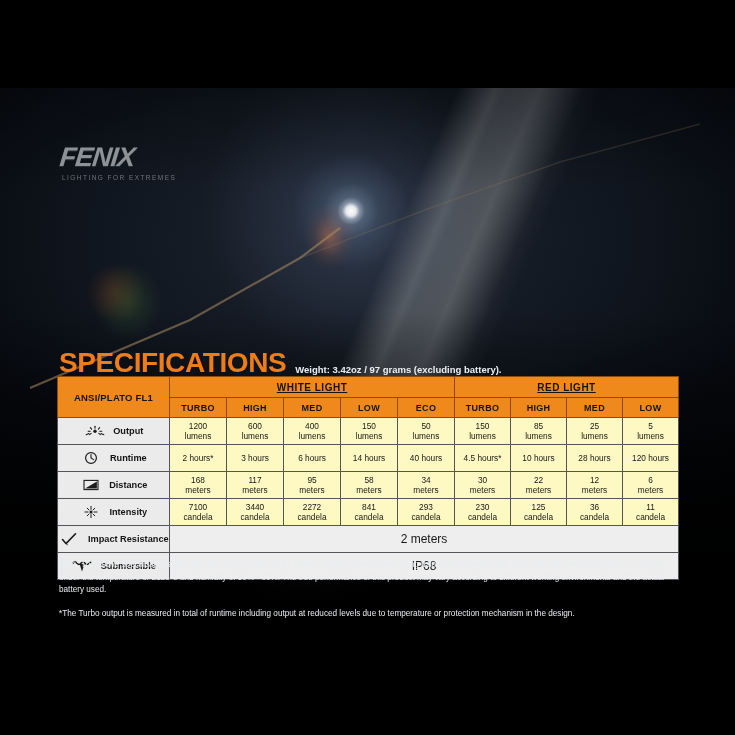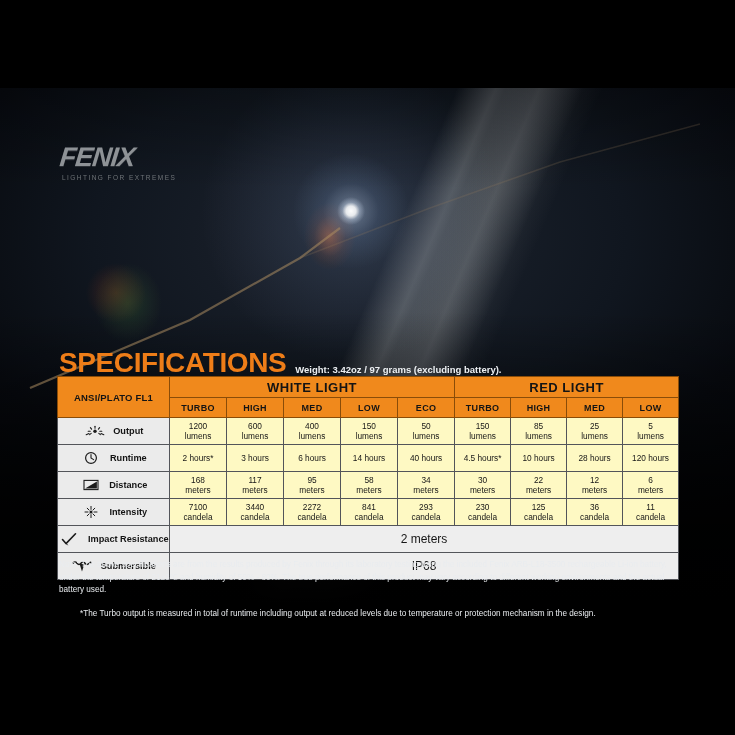--- a/index.html
+++ b/index.html
@@ -71,21 +71,21 @@
     padding:0;
     text-align:center;
     vertical-align:middle;
     font-family:"Liberation Sans",sans-serif;
   }
   .hdr{
     background:#f0891c;color:#141414;font-weight:bold;font-size:9px;letter-spacing:.3px;
     border-color:#8a4c08 !important;
   }
   th.hdr-ansi{font-size:9.5px;letter-spacing:.2px;}
-  .hdr-group{font-size:13px;letter-spacing:.5px;height:20px;}
+  .hdr-group{font-size:10px;letter-spacing:.5px;height:20px;text-decoration:underline;}
   .hdr-mode{height:19px;}
 
   .rowlabel{
     background:#ebebeb;text-align:left;font-weight:bold;font-size:9.2px;color:#141414;
     padding-left:5px;height:26px;white-space:nowrap;
   }
   .rowlabel .ico{display:inline-block;width:22px;height:14px;vertical-align:middle;margin-right:5px;}
   .rowlabel .lbl{vertical-align:middle;}
 
   td.val{
@@ -95,21 +95,21 @@
   td.val .v2{display:block;}
   td.val.one{font-size:8.3px;}
   td.span{background:#eeeeee;color:#161616;font-size:12px;height:22px;}
 
   
   #notes{position:absolute;left:59px;top:559px;width:622px;z-index:6;}
   .note{
     font-family:"Liberation Sans",sans-serif;font-size:8.2px;line-height:12.6px;color:#e9ecef;
     text-align:left;
   }
-  .note.second{margin-top:11px;margin-left:21px;}
+  .note.second{margin-top:11px;}
 </style>
 </head>
 <body>
 
 <div id="stage">
 
   <div id="photo"></div>
   <svg id="rope" viewBox="0 0 735 560" preserveAspectRatio="none">
     <path d="M30 300 L190 232 L300 170 L340 140" stroke="rgba(172,140,96,.55)" stroke-width="2.2" fill="none"></path>
     <path d="M300 170 L430 120 L560 74 L700 36" stroke="rgba(150,125,90,.22)" stroke-width="1.6" fill="none"></path>

